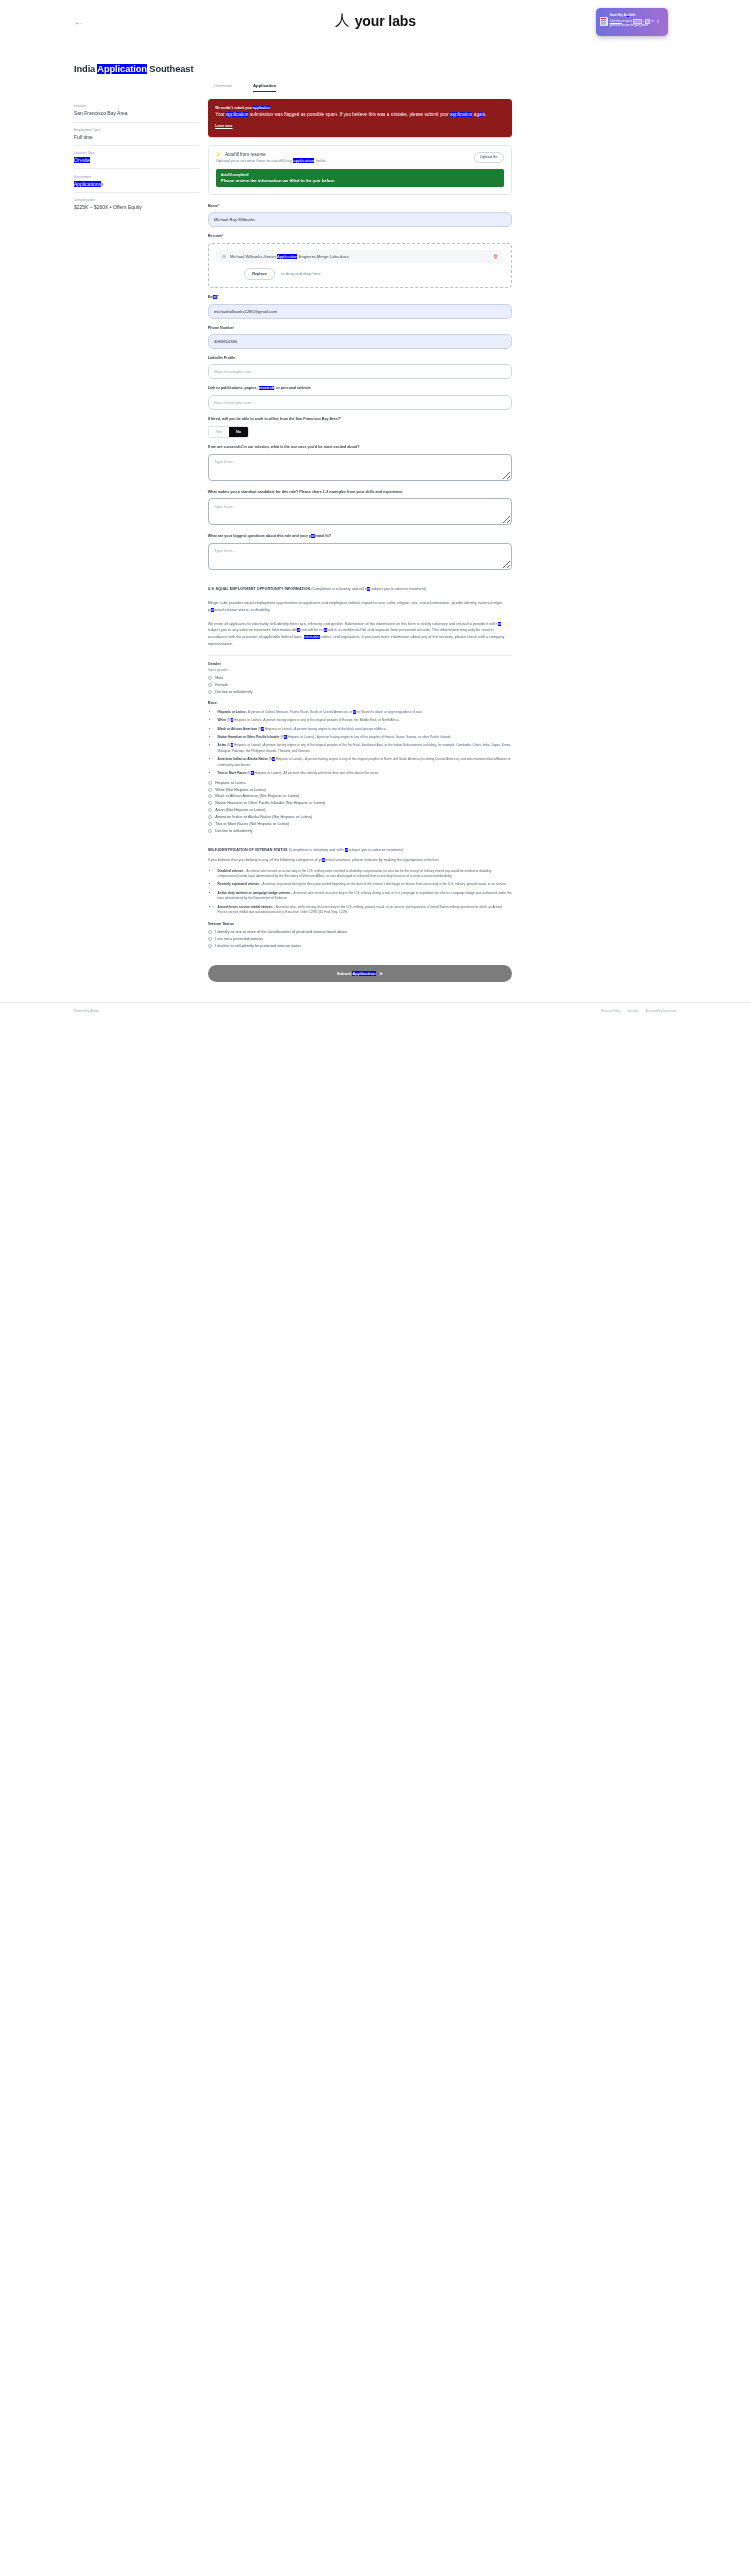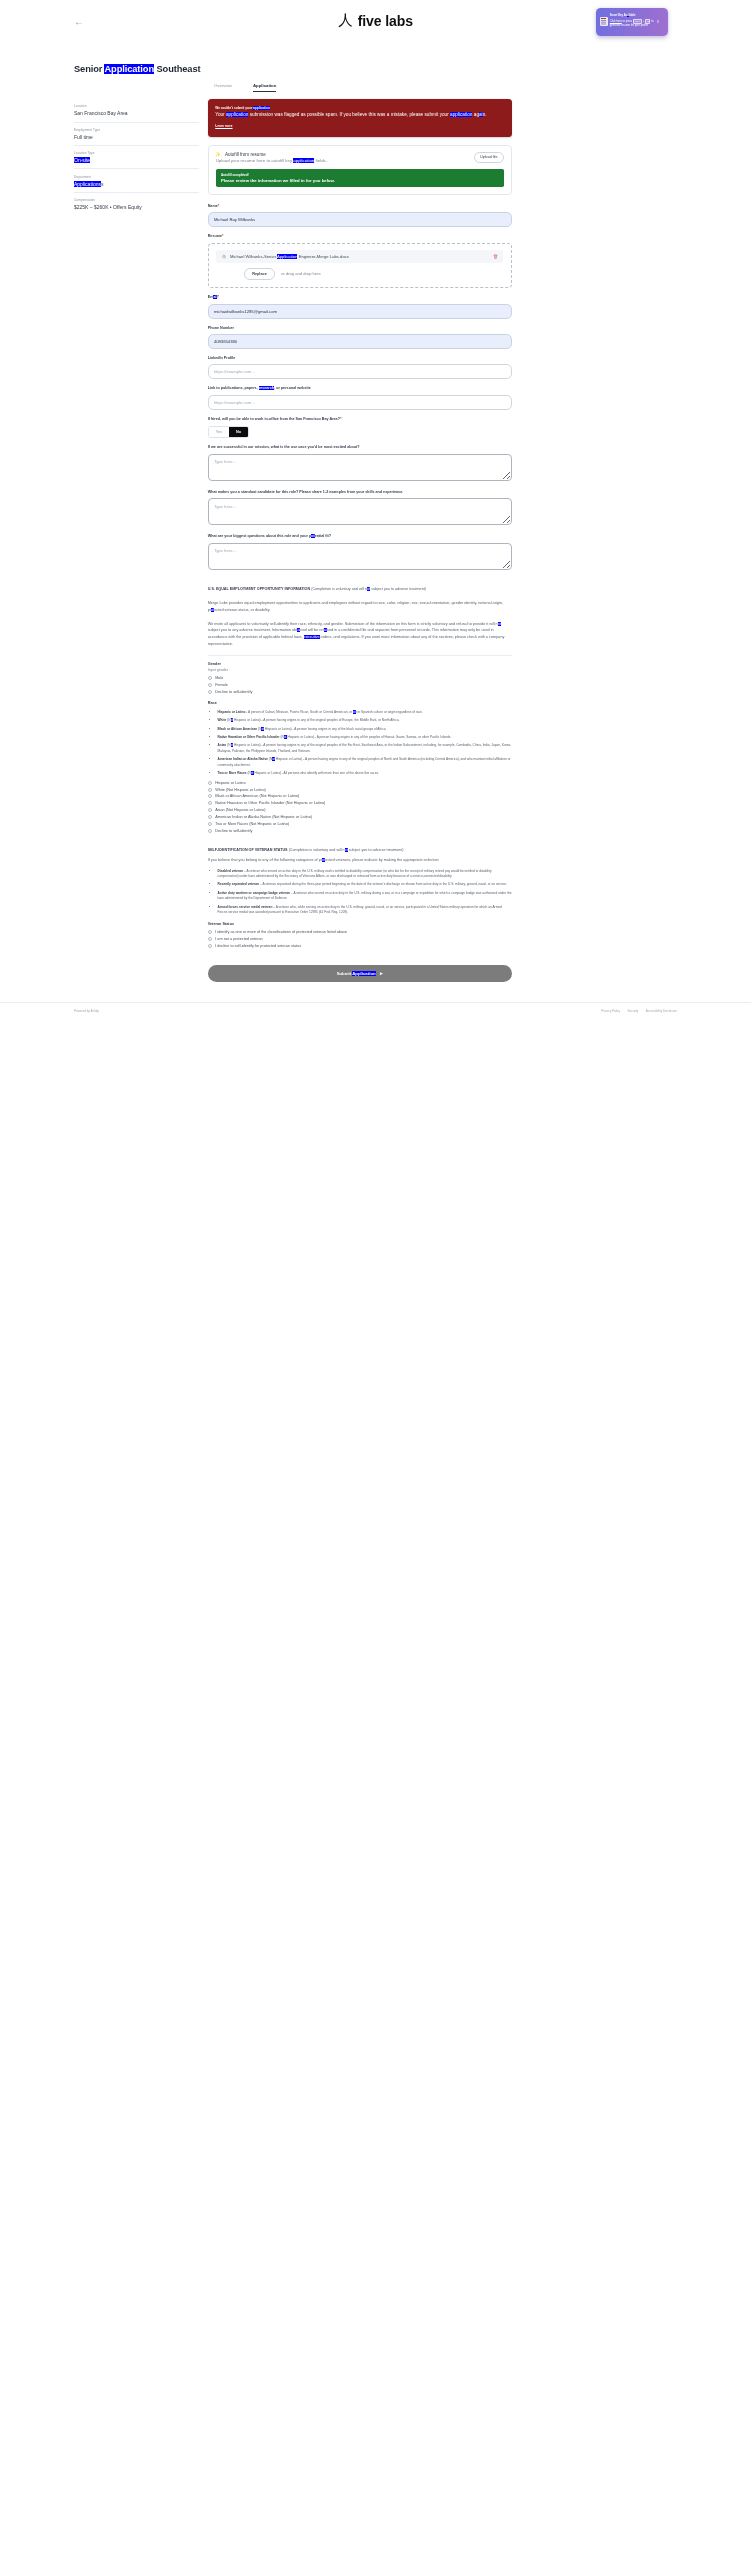--- a/index.html
+++ b/index.html
@@ -179,35 +179,35 @@
   .footer-links span { cursor:pointer; }
 </style>
 </head>
 <body>
 
 <div class="topbar">
   <div class="back-arrow">←</div>
 
   <div class="brand">
     <span class="brand-glyph">人</span>
-    <span>five labs</span>
+    <span>your labs</span>
   </div>
 
   <div class="smart-toast">
     <div class="smart-ic"></div>
     <div class="smart-txt">
       <span class="smart-title">Smart Key Av<span class="hl">ai</span>lable</span>
       <span class="smart-line2"><span class="smart-link">Click here</span><span> or press </span><span class="kbd">Ctrl</span> <span>+</span> <span class="kbd">Q</span><span> to</span></span>
       <span class="smart-line2">generate resume for your profile</span>
     </div>
     <div class="smart-close">X</div>
   </div>
 </div>
 
-<h1 class="job-title"><span>Senior </span><span class="hl">Application</span><span> Southeast</span></h1>
+<h1 class="job-title"><span>India </span><span class="hl">Application</span><span> Southeast</span></h1>
 
 <div class="tabs">
   <div class="tab">Overview</div>
   <div class="tab active">Application</div>
 </div>
 
 <div class="wrap">
 
   <aside class="sidebar">
     <div class="meta">

